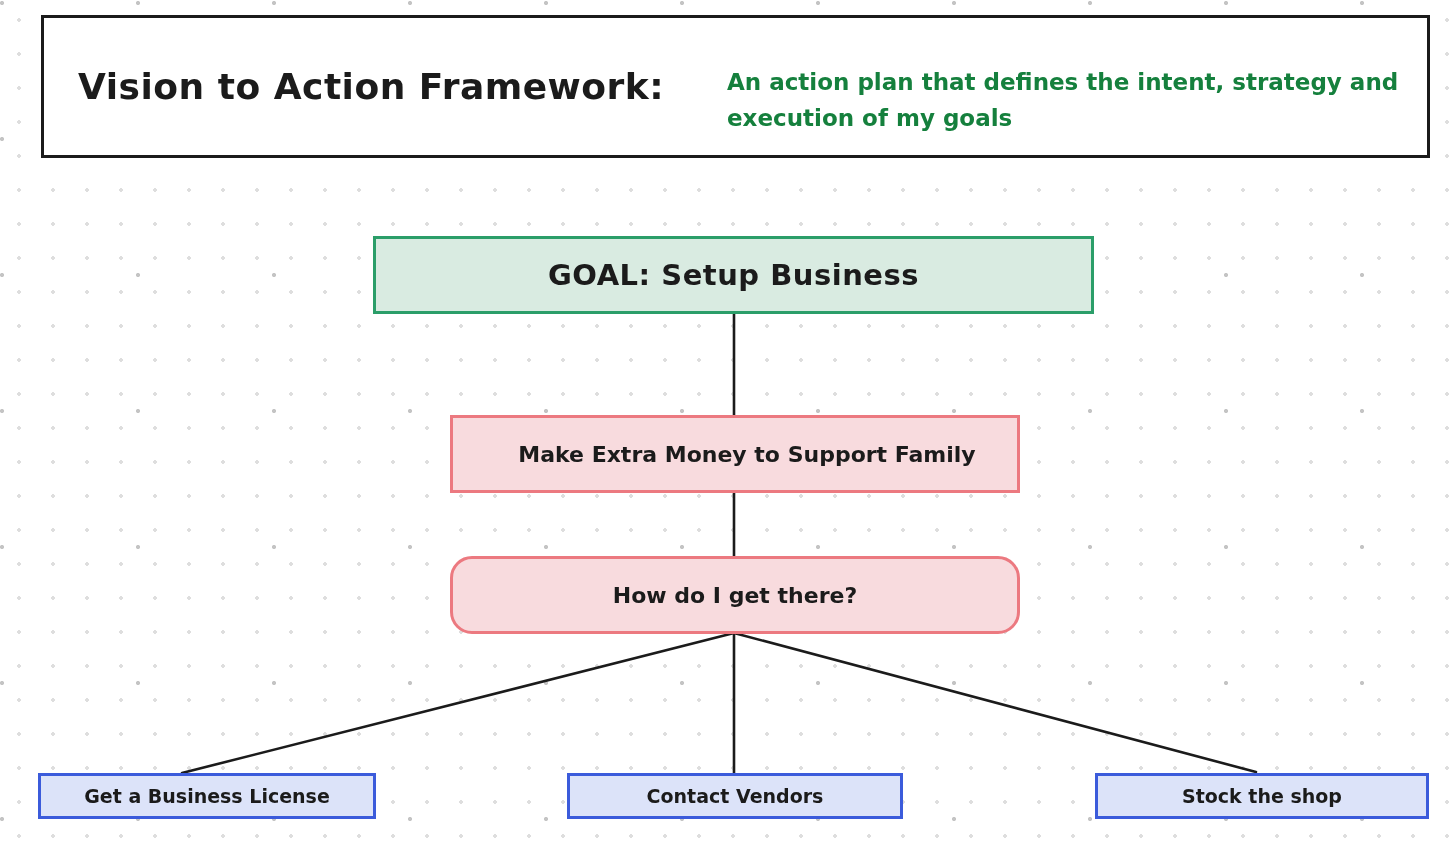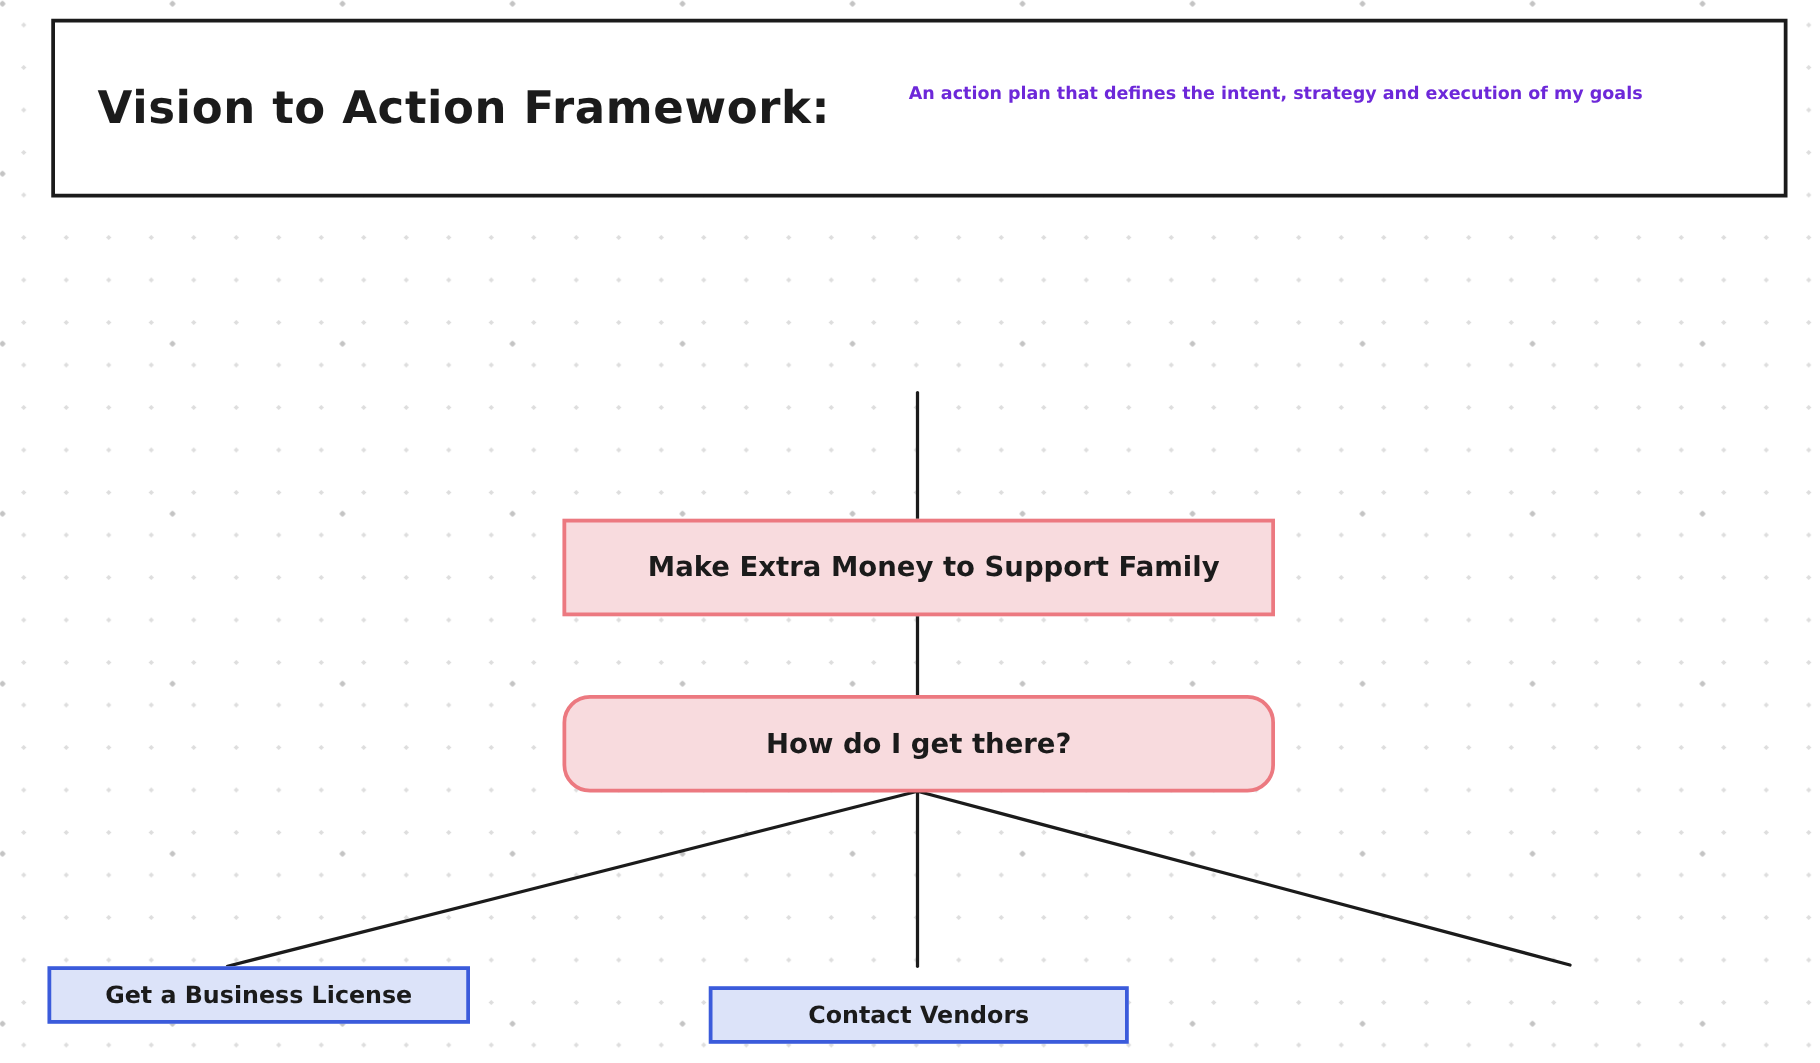--- a/index.html
+++ b/index.html
@@ -39,23 +39,23 @@
     font-size: 36px;
     font-weight: bold;
     color: #1b1b1b;
     letter-spacing: 0.5px;
     white-space: nowrap;
   }
   .subtitle-text {
     margin: 0 0 0 40px;
     padding-top: 2px;
     width: 700px;
-    font-size: 14px;
+    font-size: 23px;
     font-weight: bold;
-    color: #6d28d9;
+    color: #15803d;
     line-height: 1.55;
     align-self: flex-start;
     margin-top: 45px;
   }
 
   
   .connectors {
     position: absolute;
     left: 0;
     top: 0;
@@ -127,31 +127,37 @@
   </div>
 
   <svg class="connectors" viewBox="0 0 1456 850">
     <line x1="734" y1="314" x2="734" y2="415" style="stroke: rgb(27, 27, 27);"></line>
     <line x1="734" y1="493" x2="734" y2="556" style="stroke: rgb(27, 27, 27);"></line>
     <line x1="734" y1="633" x2="182" y2="773" style="stroke: rgb(27, 27, 27);"></line>
     <line x1="734" y1="633" x2="734" y2="773" style="stroke: rgb(27, 27, 27);"></line>
     <line x1="734" y1="633" x2="1256" y2="772" style="stroke: rgb(27, 27, 27);"></line>
   </svg>
 
+  <div class="node node-goal" style="background-color: rgb(217, 235, 225); border-color: rgb(43, 158, 105);">
+    <span>GOAL: Setup Business</span>
+  </div>
 
   <div class="node node-why" style="background-color: rgb(248, 219, 222); border-color: rgb(236, 121, 128);">
     <span>Make Extra Money to Support Family</span>
   </div>
 
   <div class="node node-how" style="background-color: rgb(248, 219, 222); border-color: rgb(236, 121, 128); border-radius: 22px;">
     <span>How do I get there?</span>
   </div>
 
   <div class="node node-action node-action-1" style="background-color: rgb(220, 227, 249); border-color: rgb(59, 91, 219);">
     <span>Get a Business License</span>
   </div>
 
-  <div class="node node-action node-action-2" style="background-color: rgb(220, 227, 249); border-color: rgb(59, 91, 219); margin-top: 16px;">
+  <div class="node node-action node-action-2" style="background-color: rgb(220, 227, 249); border-color: rgb(59, 91, 219);">
     <span>Contact Vendors</span>
   </div>
 
+  <div class="node node-action node-action-3" style="background-color: rgb(220, 227, 249); border-color: rgb(59, 91, 219);">
+    <span>Stock the shop</span>
+  </div>
 
 </div>
 
 </body></html>

